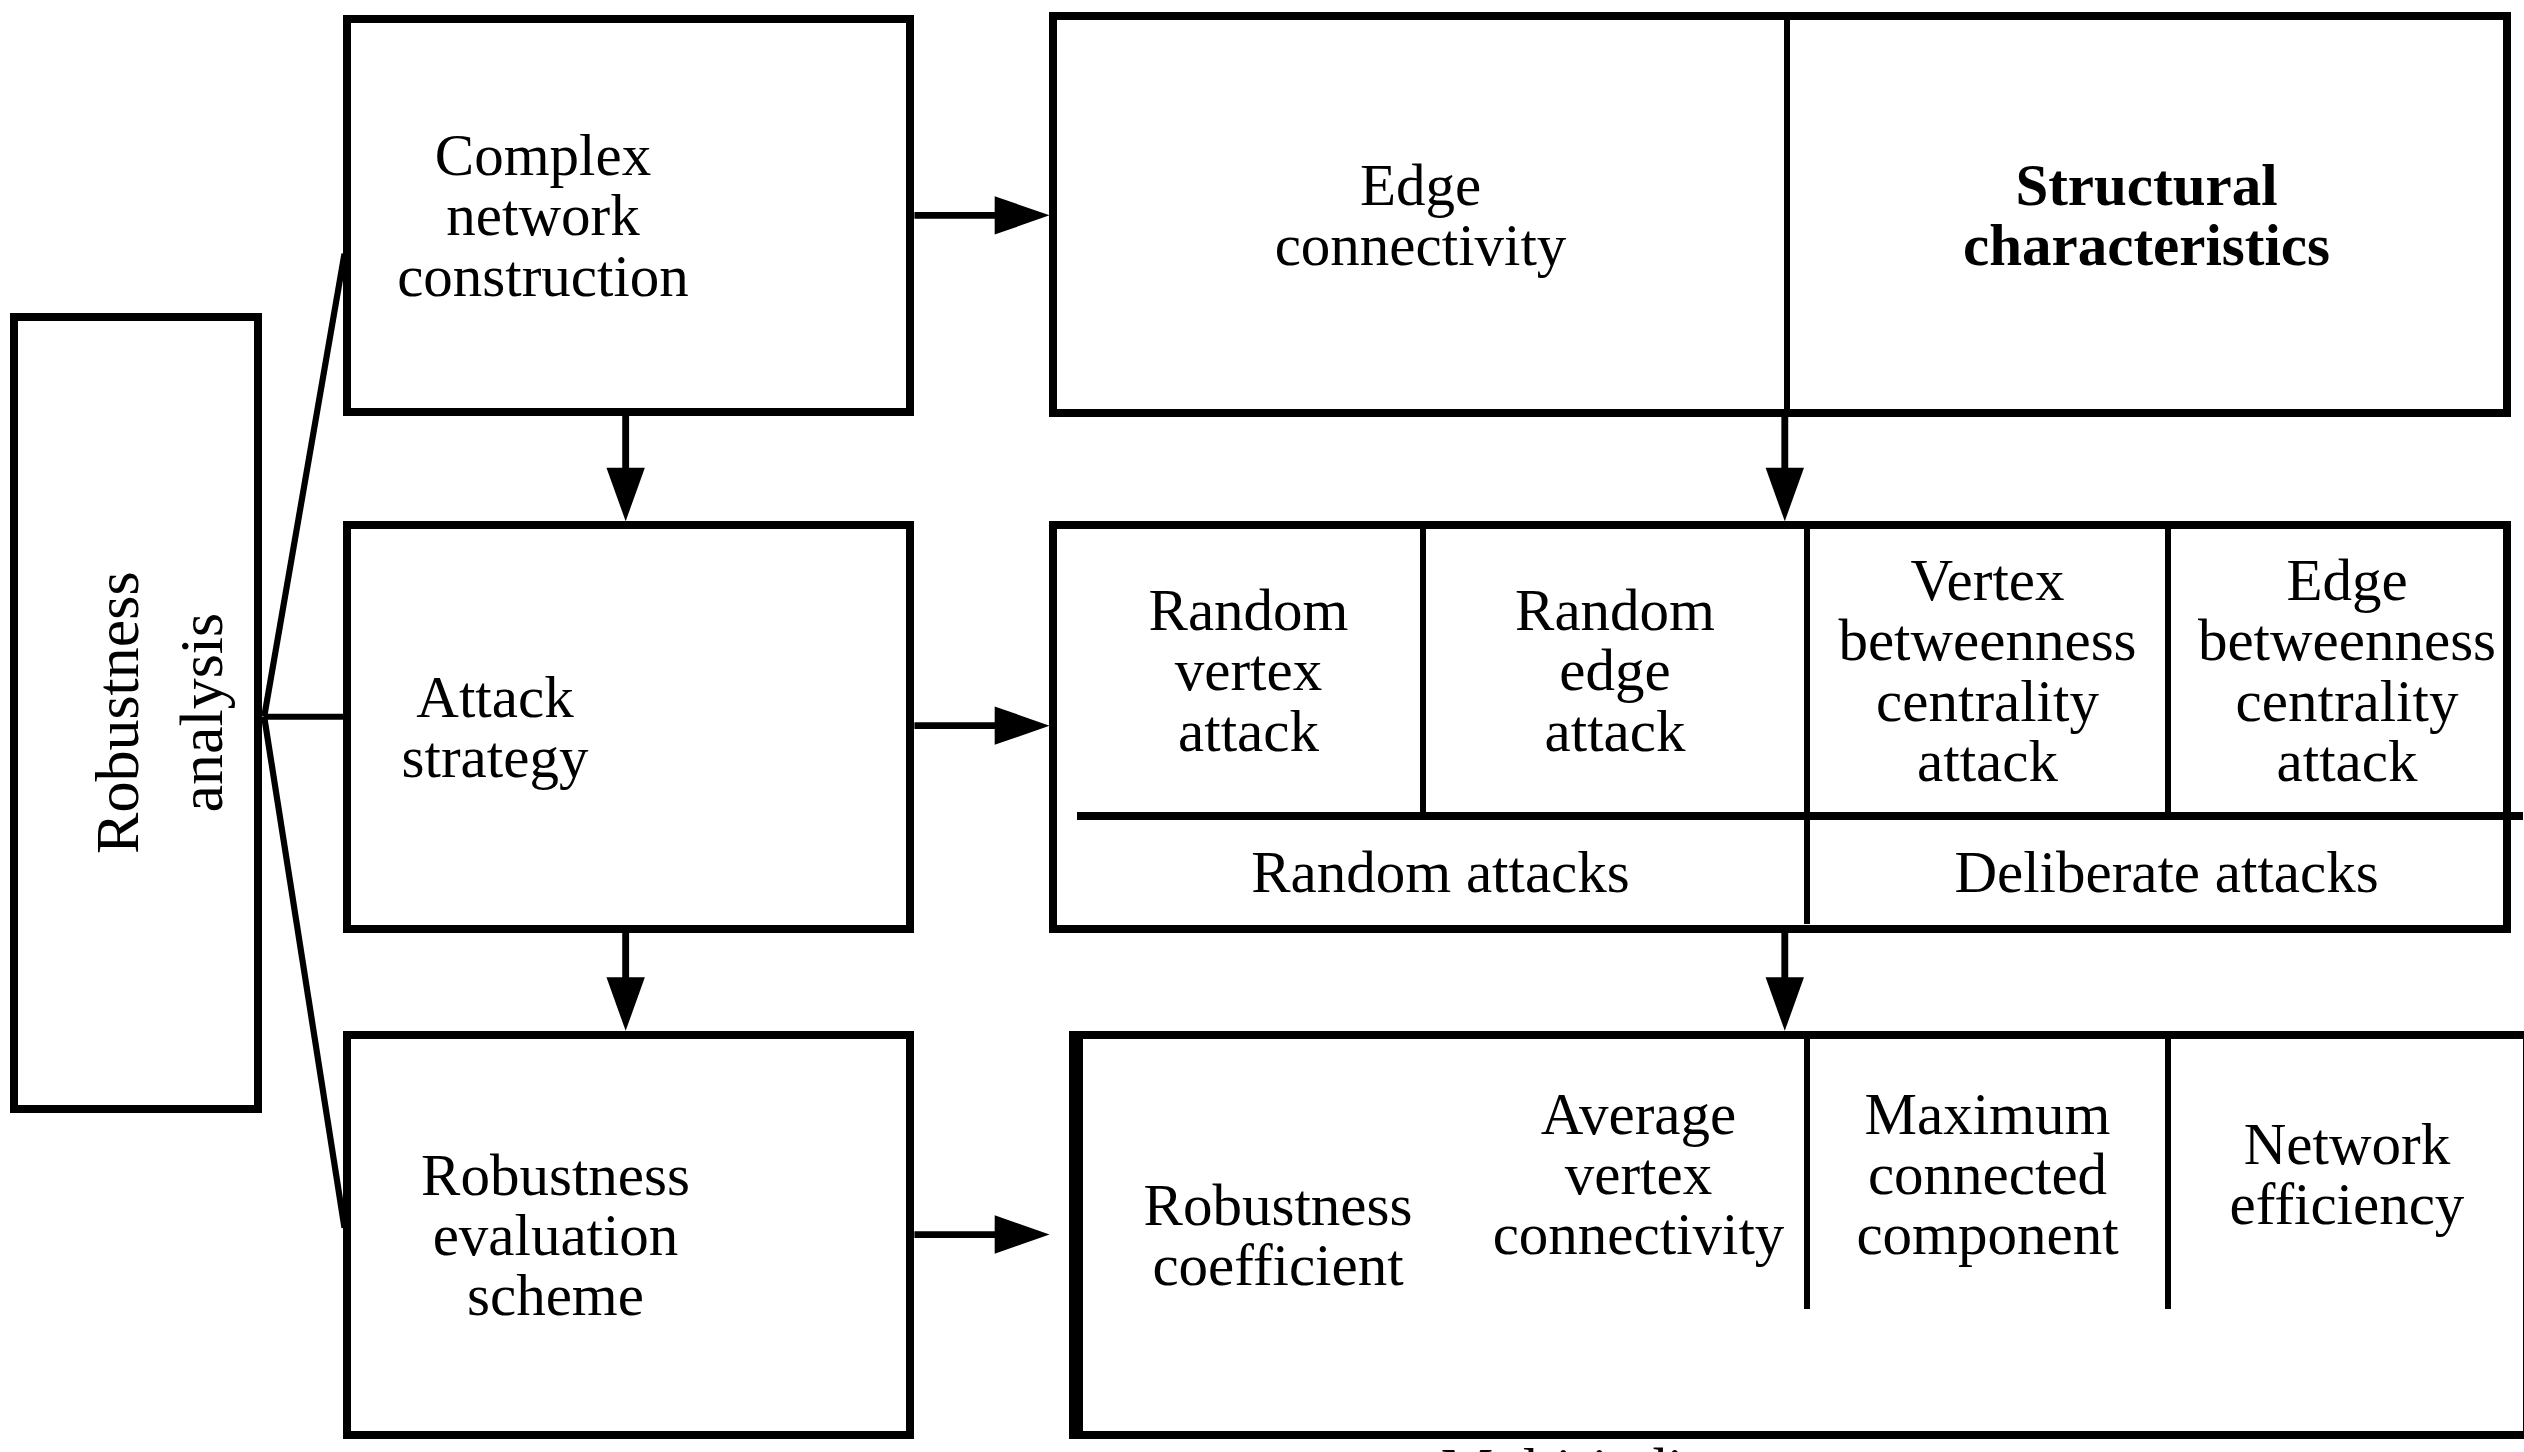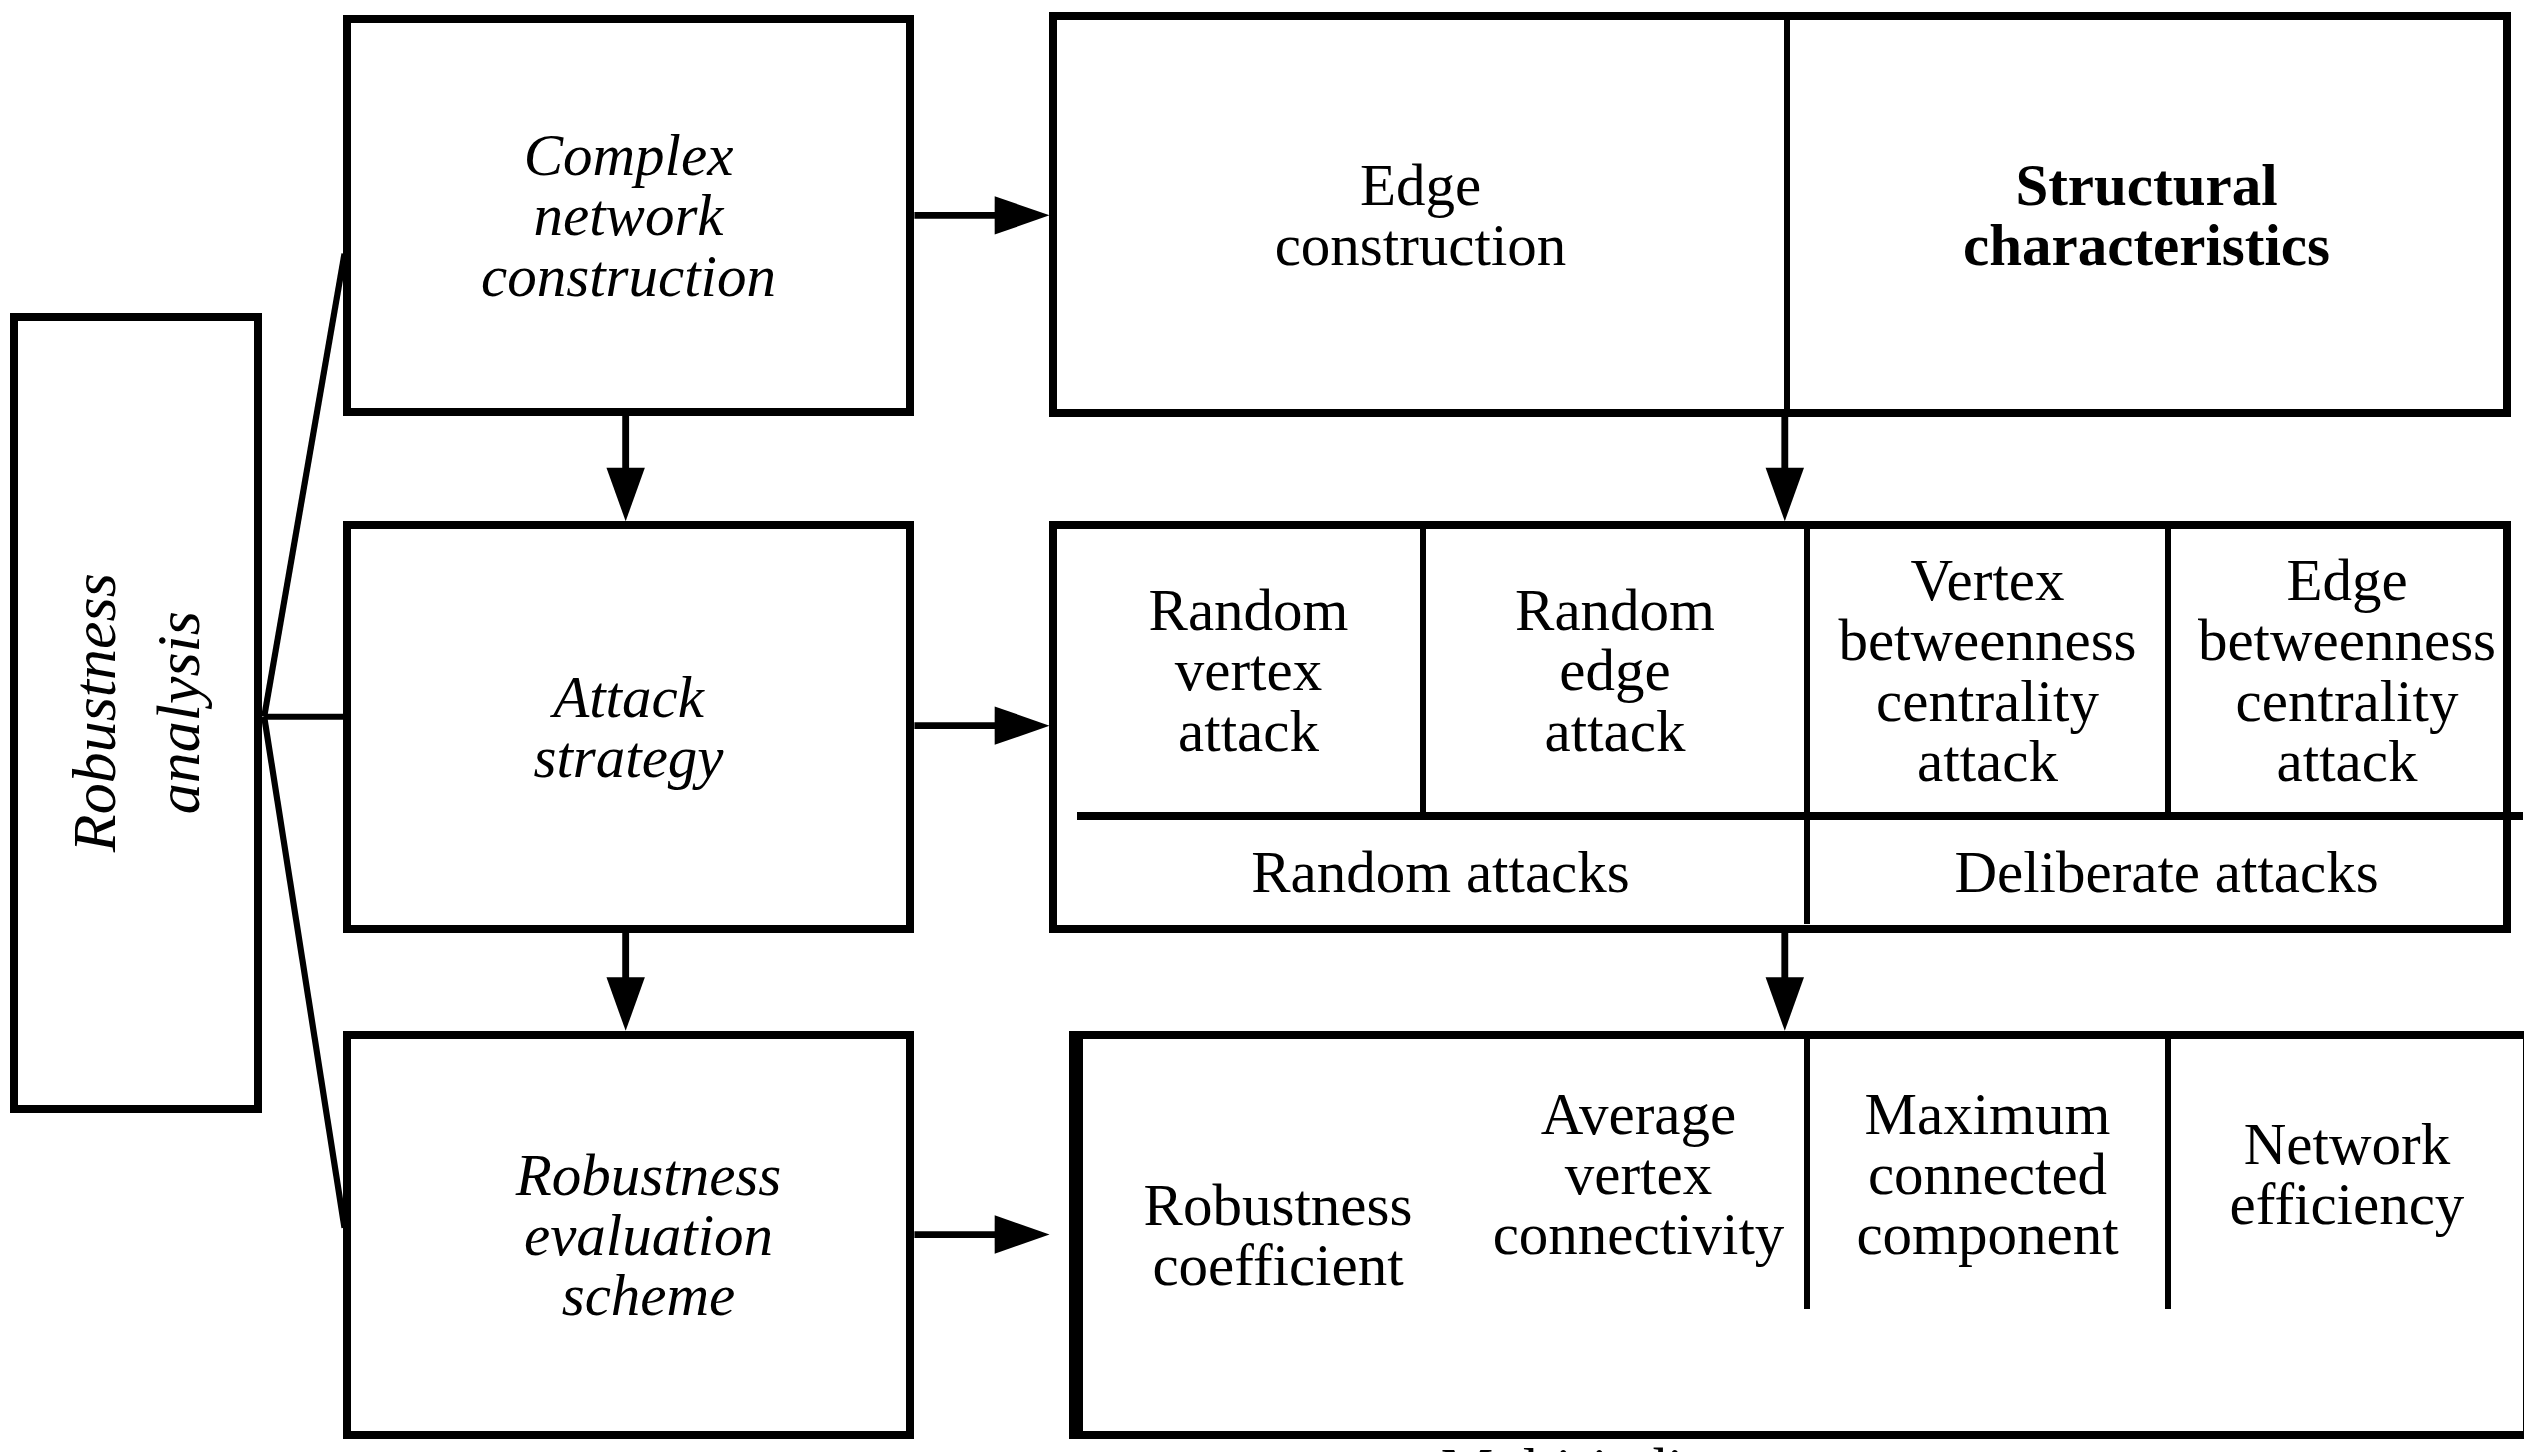--- a/index.html
+++ b/index.html
@@ -8,23 +8,22 @@
     width:2525px;height:1452px;
     background:#ffffff;
     font-family:"Liberation Serif","DejaVu Serif",serif;
     color:#000;
   }
   .box{
     position:absolute;
     border:8.2px solid #000;
     box-sizing:border-box;
     background:#fff;
-    display:flex;align-items:center;justify-content:center;
+    display:flex;align-items:center;
     text-align:center;
-    font-style:italic;
   }
   .lbl{
     font-size:59px;
     line-height:1.02;
     color:#000;
   }
   .grid{
     position:absolute;
     border:8.2px solid #000;
     box-sizing:border-box;
@@ -104,21 +103,21 @@
   <div class="box" style="left:343px;top:521px;width:571px;height:412px;">
     <span class="lbl" style="width:288px;">Attack strategy</span>
   </div>
 
   <div class="box" style="left:343px;top:1031px;width:571px;height:408px;padding-left:40px;">
     <span class="lbl" style="width:329px;">Robustness evaluation scheme</span>
   </div>
 
   <div class="grid" style="left:1049px;top:12.3px;width:1462px;height:405px;grid-template-columns:727px 719px;grid-template-rows:1fr;">
     <div class="cell">
-      <span class="lbl" style="width:425px;">Edge construction</span>
+      <span class="lbl" style="width:425px;">Edge connectivity</span>
     </div>
     <div class="cell vdiv">
       <span class="lbl" style="width:480px;font-weight:bold;">Structural characteristics</span>
     </div>
   </div>
 
   <div class="grid" style="left:1049px;top:521px;width:1462px;height:412px;grid-template-columns:343px 384px 361px 358px;grid-template-rows:283px 112px;padding-left:20px;">
     <div class="cell">
       <span class="lbl" style="width:226px;">Random vertex attack</span>
     </div>

